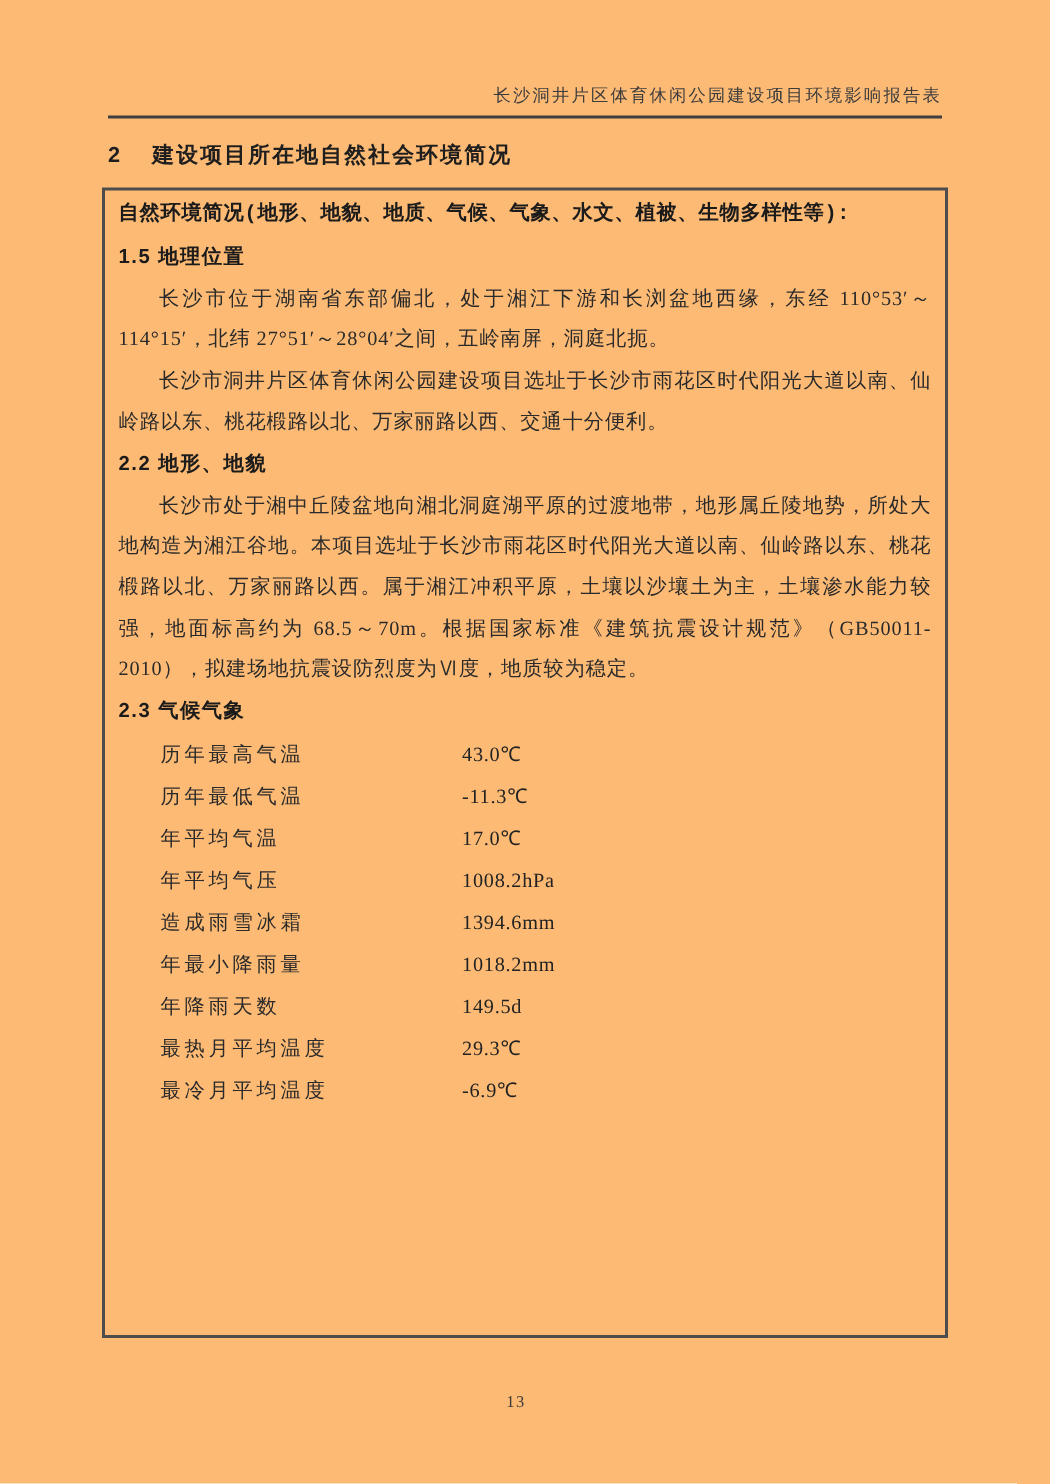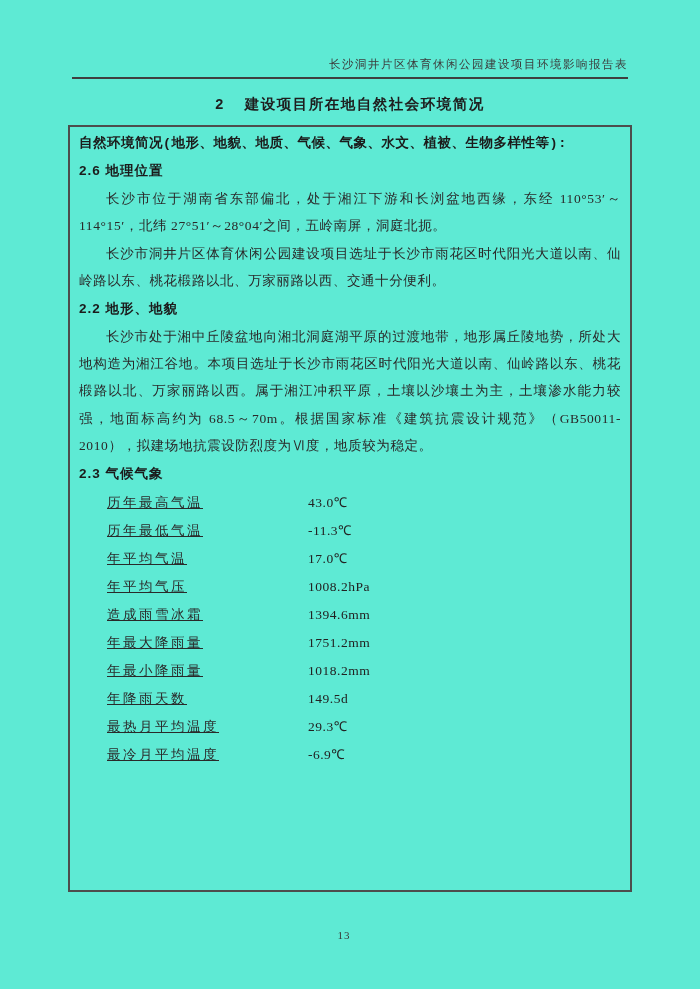--- a/index.html
+++ b/index.html
@@ -4,21 +4,21 @@
 <style>
   html, body {
     margin: 0;
     padding: 0;
     background: #ffffff;
   }
   .page {
     position: relative;
     width: 700px;
     height: 989px;
-    background: #5eead4;
+    background: #fdba74;
     box-sizing: border-box;
     padding: 57px 72px 0 72px;
     color: #262626;
     font-family: "Liberation Serif", serif;
     overflow: hidden;
   }
   
   .header {
     text-align: right;
     font-size: 11.5px;
@@ -30,21 +30,20 @@
   }
   
   .section-heading {
     margin-top: 15px;
     font-family: "Liberation Sans", sans-serif;
     font-weight: bold;
     font-size: 14.5px;
     line-height: 20px;
     letter-spacing: 1.5px;
     color: #1e1e1e;
-    text-align: center;
   }
   .sec-num { display: inline-block; margin-right: 20px; }
   
   .doc-table {
     margin-top: 11px;
     margin-left: -4px;
     margin-right: -4px;
     border: 2px solid #4d4d4d;
     box-sizing: border-box;
     height: 767px;
@@ -79,21 +78,20 @@
   .param-list { margin-top: 1px; }
   .param-row {
     display: flex;
     line-height: 28px;
     padding-left: 28px;
   }
   .param-label {
     width: 201px;
     letter-spacing: 2.5px;
     color: #2a2a2a;
-    text-decoration: underline;
   }
   .param-value {
     letter-spacing: 0.5px;
     color: #222222;
     text-align: right;
   }
   .footer {
     position: absolute;
     left: 0;
     right: 12px;
@@ -114,21 +112,21 @@
   </div>
 
   <div class="section-heading">
     <span class="sec-num">2</span><span>建设项目所在地自然社会环境简况</span>
   </div>
 
   <div class="doc-table">
 
     <div class="table-title">自然环境简况(地形、地貌、地质、气候、气象、水文、植被、生物多样性等):</div>
 
-    <div class="sub-heading">2.6 地理位置</div>
+    <div class="sub-heading">1.5 地理位置</div>
     <p class="body-para">长沙市位于湖南省东部偏北，处于湘江下游和长浏盆地西缘，东经 110°53′～114°15′，北纬 27°51′～28°04′之间，五岭南屏，洞庭北扼。</p>
     <p class="body-para">长沙市洞井片区体育休闲公园建设项目选址于长沙市雨花区时代阳光大道以南、仙岭路以东、桃花椴路以北、万家丽路以西、交通十分便利。</p>
 
     <div class="sub-heading">2.2 地形、地貌</div>
     <p class="body-para">长沙市处于湘中丘陵盆地向湘北洞庭湖平原的过渡地带，地形属丘陵地势，所处大地构造为湘江谷地。本项目选址于长沙市雨花区时代阳光大道以南、仙岭路以东、桃花椴路以北、万家丽路以西。属于湘江冲积平原，土壤以沙壤土为主，土壤渗水能力较强，地面标高约为 68.5～70m。根据国家标准《建筑抗震设计规范》（GB50011-2010），拟建场地抗震设防烈度为Ⅵ度，地质较为稳定。</p>
 
     <div class="sub-heading">2.3 气候气象</div>
 
     <div class="param-list">
       <div class="param-row">
@@ -145,24 +143,20 @@
       </div>
       <div class="param-row">
         <span class="param-label">年平均气压</span>
         <span class="param-value">1008.2hPa</span>
       </div>
       <div class="param-row">
         <span class="param-label">造成雨雪冰霜</span>
         <span class="param-value">1394.6mm</span>
       </div>
       <div class="param-row">
-        <span class="param-label">年最大降雨量</span>
-        <span class="param-value">1751.2mm</span>
-      </div>
-      <div class="param-row">
         <span class="param-label">年最小降雨量</span>
         <span class="param-value">1018.2mm</span>
       </div>
       <div class="param-row">
         <span class="param-label">年降雨天数</span>
         <span class="param-value">149.5d</span>
       </div>
       <div class="param-row">
         <span class="param-label">最热月平均温度</span>
         <span class="param-value">29.3℃</span>

